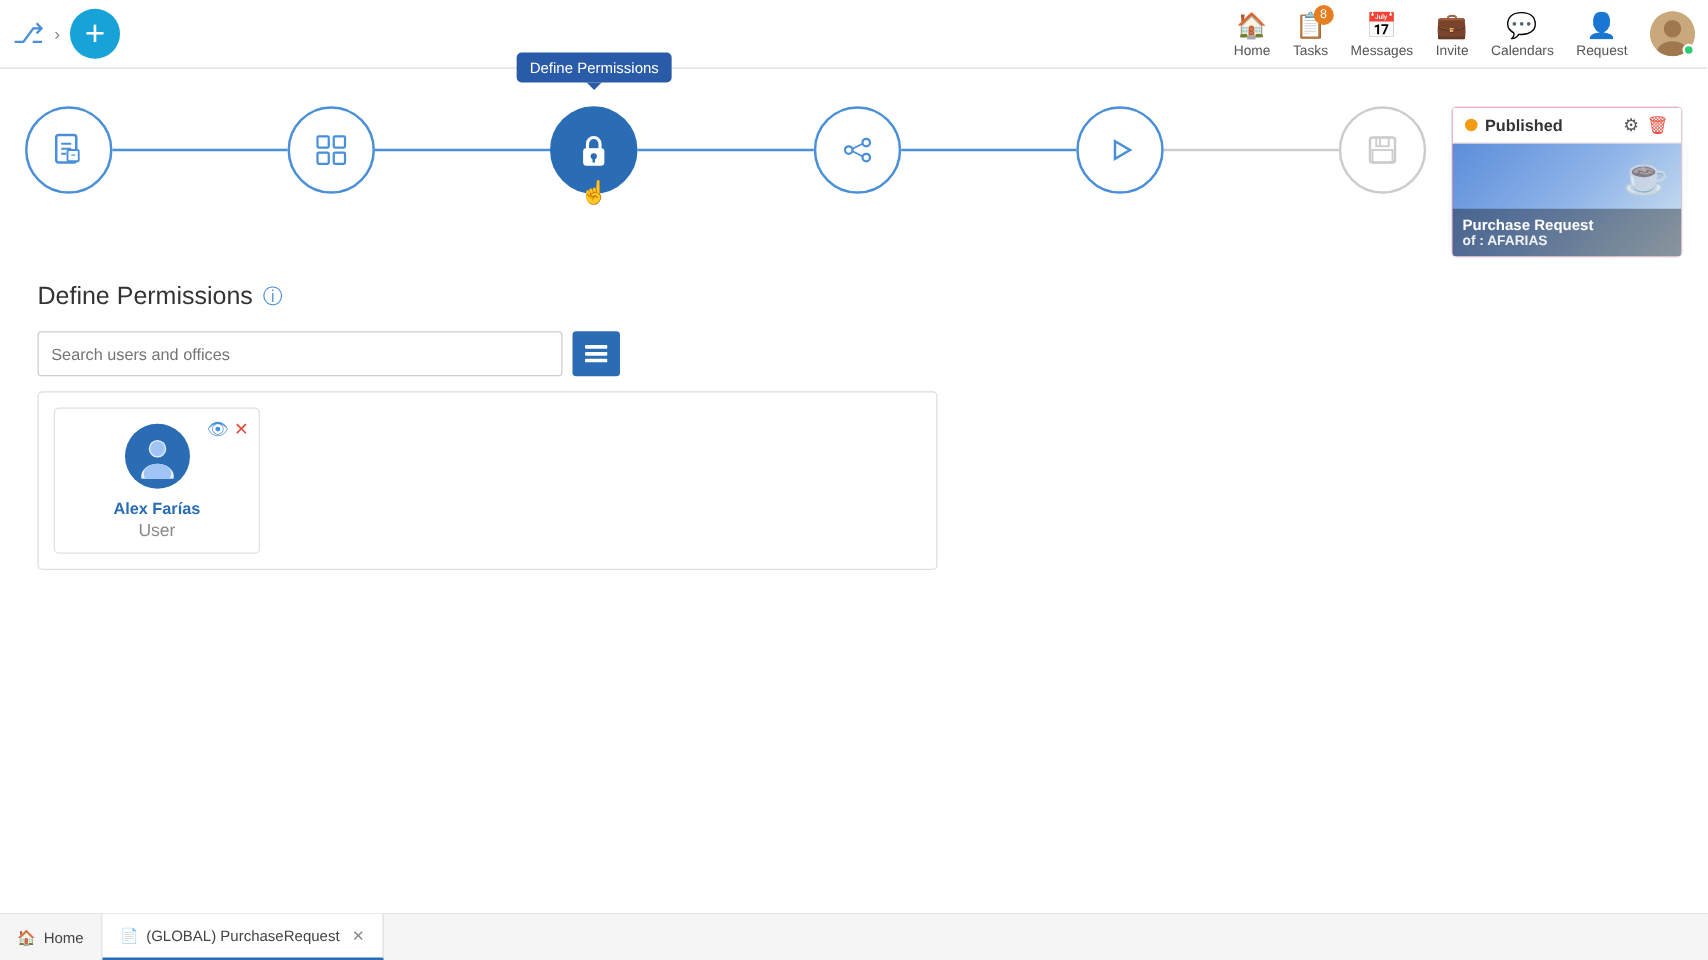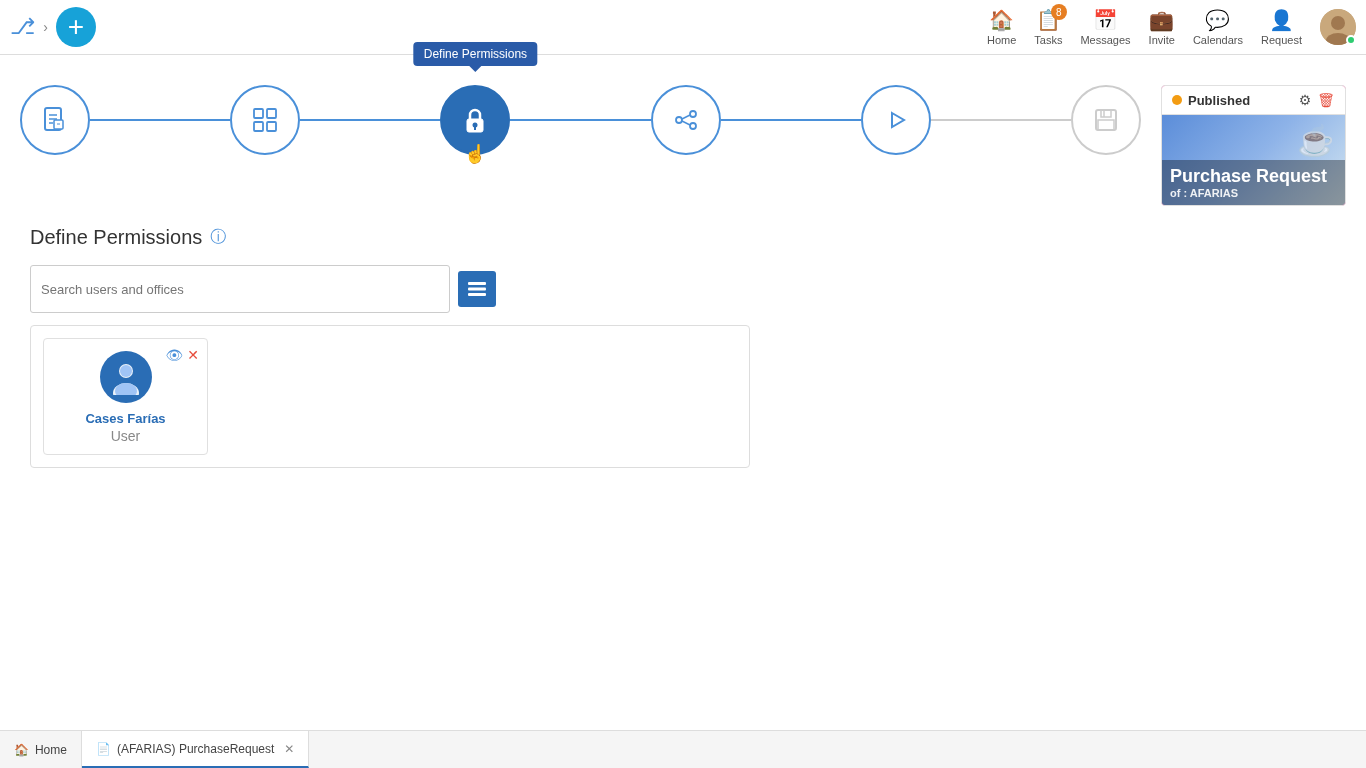--- a/index.html
+++ b/index.html
@@ -221,21 +221,21 @@
     }
     .side-card-img-overlay {
       background: rgba(0,0,0,0.35);
       color: #fff;
       padding: 6px 8px;
       font-size: 12px;
       width: 100%;
     }
     .side-card-img-overlay .title {
       font-weight: bold;
-      font-size: 18px;
+      font-size: 12px;
     }
     .side-card-img-overlay .subtitle {
       font-size: 11px;
       opacity: 0.9;
       font-weight: bold;
     }
     
     .coffee-deco {
       position: absolute;
       right: 10px;
@@ -286,21 +286,21 @@
     
     .search-row {
       display: flex;
       align-items: center;
       gap: 8px;
       margin-bottom: 12px;
     }
     .search-input {
       flex: 1;
       max-width: 420px;
-      height: 48px;
+      height: 36px;
       border: 1px solid #ccc;
       border-radius: 3px;
       padding: 0 10px;
       font-size: 13px;
       color: #999;
       outline: none;
     }
     .list-btn {
       width: 38px;
       height: 36px;
@@ -576,29 +576,29 @@
         <span class="remove-icon">✕</span>
       </div>
       <div class="user-avatar">
         <svg width="36" height="36" viewBox="0 0 36 36" fill="none">
           <circle cx="18" cy="12" r="7" fill="white" opacity="0.9"></circle>
           <ellipse cx="18" cy="34" rx="13" ry="10" fill="white" opacity="0.9"></ellipse>
           <circle cx="18" cy="12" r="6" fill="#a0c4f5"></circle>
           <ellipse cx="18" cy="32" rx="11" ry="8" fill="#a0c4f5"></ellipse>
         </svg>
       </div>
-      <div class="user-name">Cases Farías</div>
+      <div class="user-name">Alex Farías</div>
       <div class="user-role">User</div>
     </div>
   </div>
 </div>
 
 <div class="bottom-bar">
   <div class="bottom-tab-home">
     <span>🏠</span>
     <span>Home</span>
   </div>
   <div class="bottom-tab">
     <span>📄</span>
-    <span>(AFARIAS) PurchaseRequest</span>
+    <span>(GLOBAL) PurchaseRequest</span>
     <button class="bottom-tab-close">✕</button>
   </div>
 </div>
 
 </body></html>

